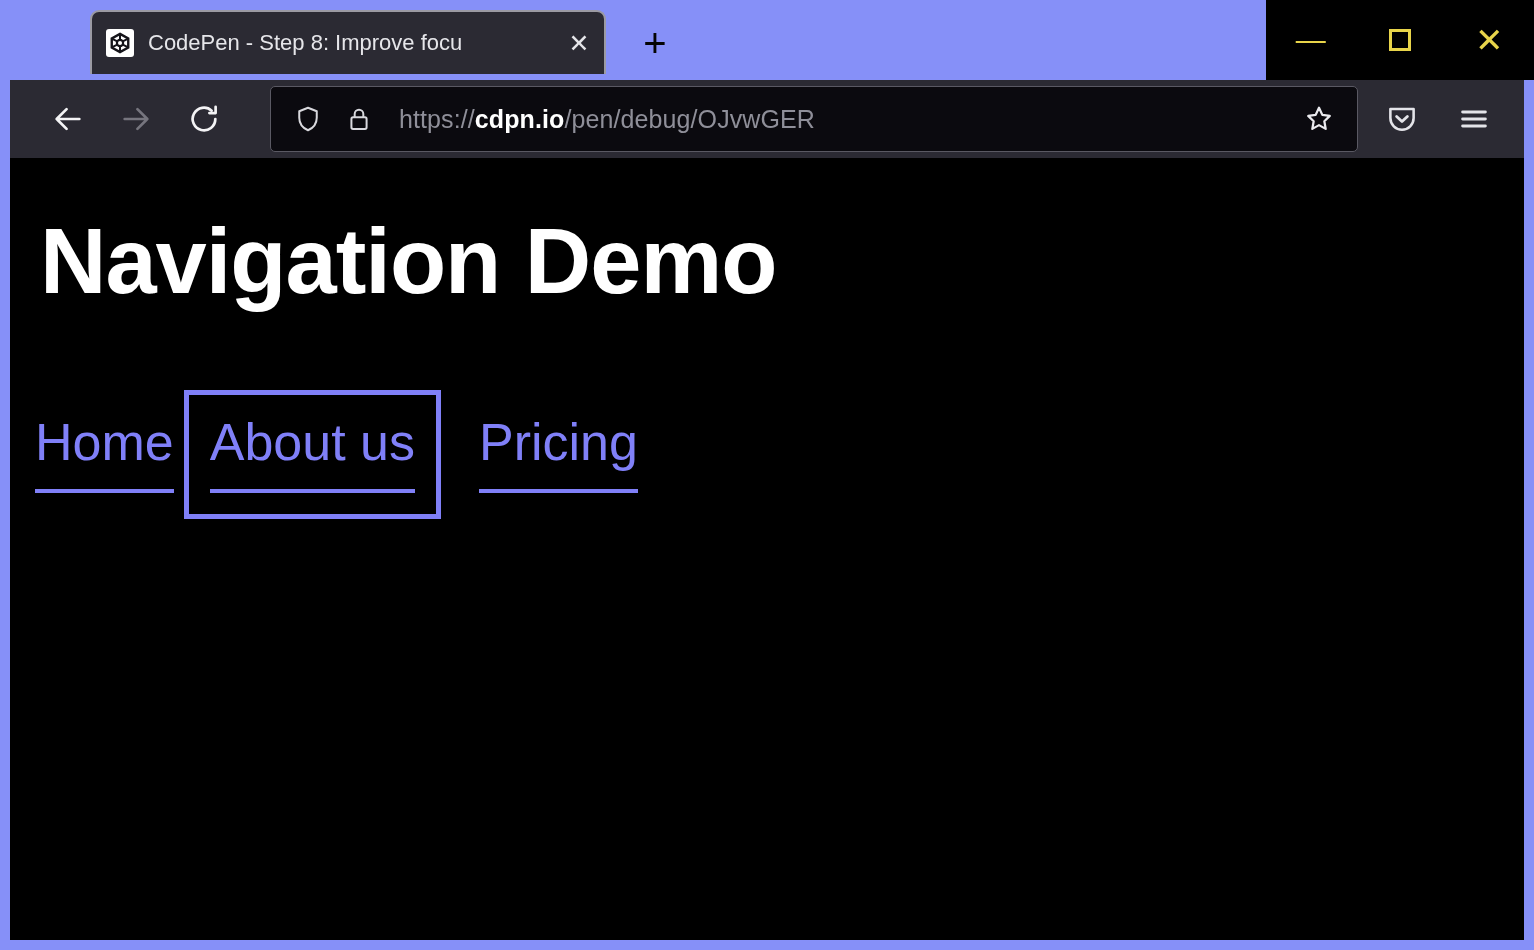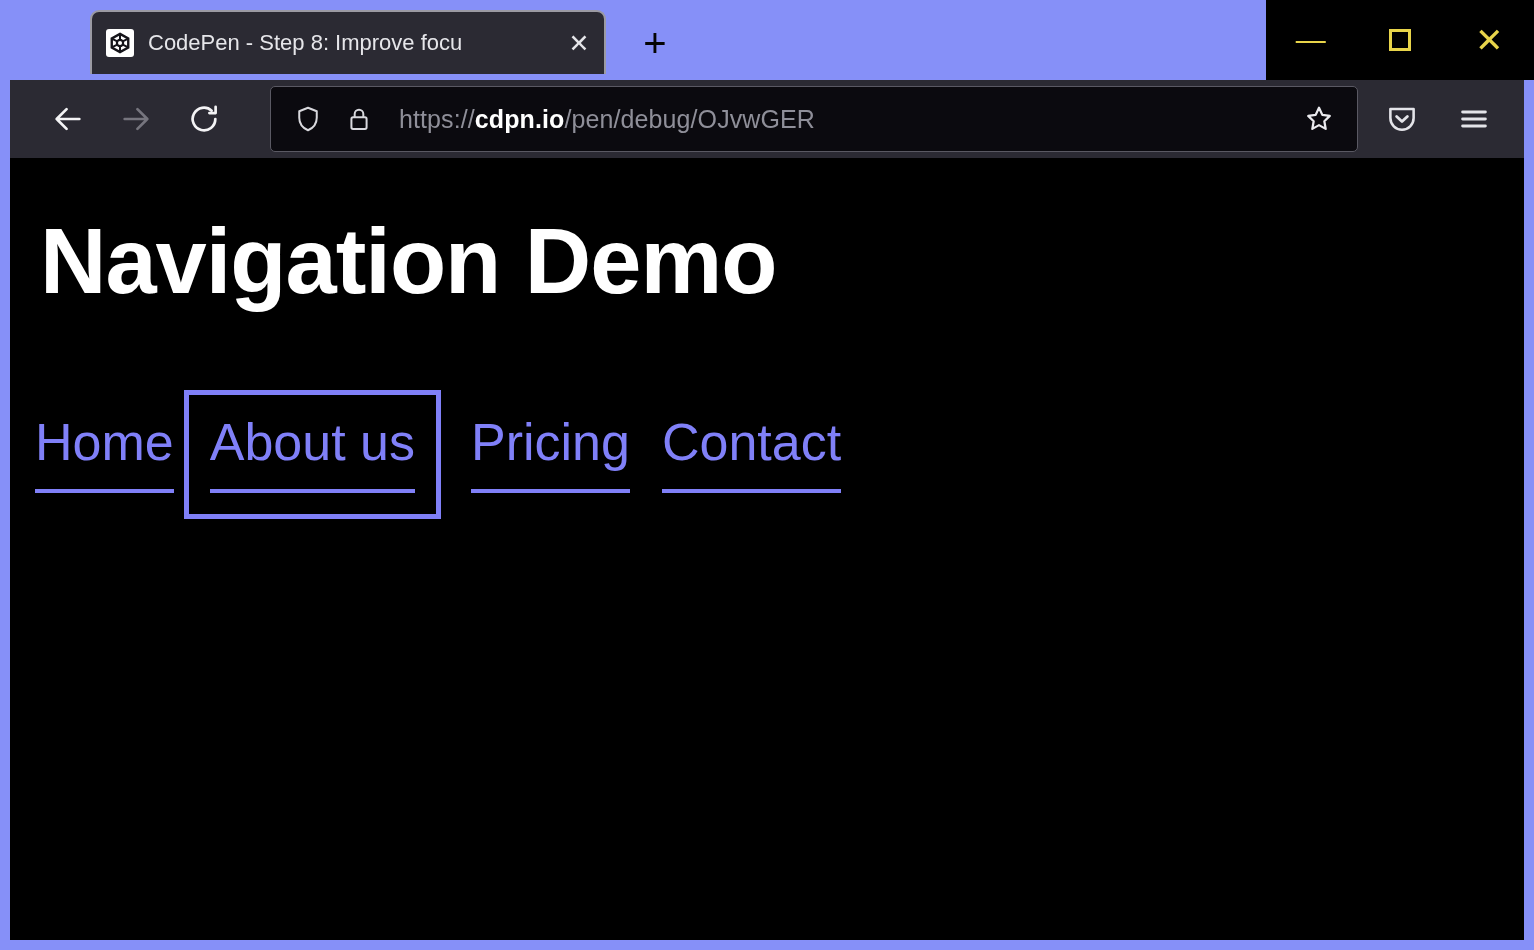--- a/index.html
+++ b/index.html
@@ -235,21 +235,21 @@
   .nav-link {
     position: relative;
     color: #8080f8;
     font-size: 52px;
     line-height: 1;
     text-decoration: none;
     border-bottom: 4px solid #8080f8;
     padding-bottom: 21px;
     white-space: nowrap;
   }
-  .nav-link + .nav-link { margin-left: 32px; }
+  .nav-link + .nav-link { margin-left: 40px; }
   .nav-link.focused {
     outline: 5px solid #8080f8;
     outline-offset: 21px;
     margin-left: 36px;
     margin-right: 24px;
   }
 </style>
 </head>
 <body>
 
@@ -347,16 +347,15 @@
   </div>
 
   <div class="viewport">
 
     <h1 class="page-heading">Navigation Demo</h1>
 
     <nav class="nav-links">
       <a class="nav-link" href="#">Home</a>
       <a class="nav-link focused" href="#">About us</a>
       <a class="nav-link" href="#">Pricing</a>
-      <a class="nav-link" href="#">Contact</a>
     </nav>
   </div>
 </div>
 
 </body></html>

